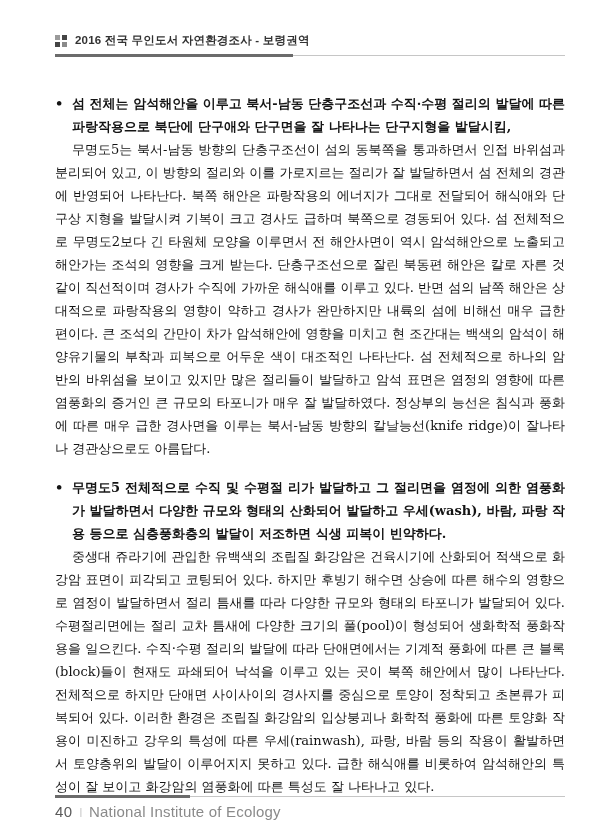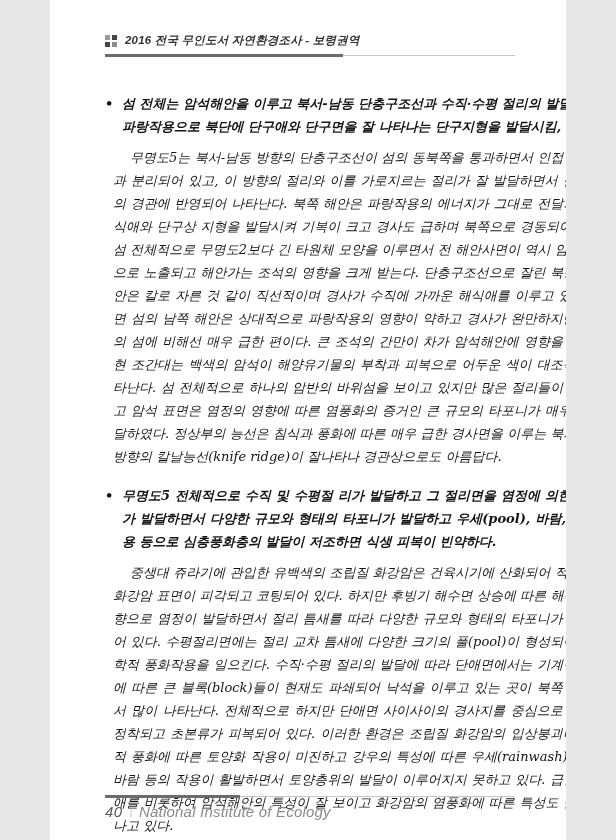--- a/index.html
+++ b/index.html
@@ -1,25 +1,24 @@
 <!DOCTYPE html>
 <html><head>
 <meta charset="utf-8">
 <style>
   html, body { margin: 0; padding: 0; background: #e8e8e8; }
   .page {
     position: relative;
-    width: 516px;
+    width: 616px;
     height: 840px;
     background: #ffffff;
     margin: 0 auto;
     box-sizing: border-box;
     overflow: hidden;
     font-family: "DejaVu Serif", "Liberation Serif", serif;
-    font-style: italic;
   }
   
   .header {
     position: absolute;
     top: 33px;
     left: 55px;
     right: 51px;
   }
   .header-row {
     display: flex;
@@ -58,21 +57,21 @@
     width: 510px;
     font-size: 13px;
     line-height: 23px;
     color: #141414;
     text-align: justify;
     word-break: break-all;
   }
   .bullet-item { display: flex; font-weight: bold; }
   .bullet-marker { width: 17px; flex: none; font-weight: bold; }
   .bullet-body { flex: 1; text-align: justify; }
-  .para { margin: 8px; text-indent: 17px; }
+  .para { margin: 0; text-indent: 17px; }
   .bullet-item.second { margin-top: 16px; }
 
   
   .footer {
     position: absolute;
     left: 55px;
     right: 51px;
     top: 795px;
   }
   .footer-rule { display: flex; align-items: flex-start; }
@@ -114,21 +113,21 @@
 
     <div class="bullet-item">
       <span class="bullet-marker">•</span>
       <span class="bullet-body">섬 전체는 암석해안을 이루고 북서-남동 단층구조선과 수직·수평 절리의 발달에 따른 파랑작용으로 북단에 단구애와 단구면을 잘 나타나는 단구지형을 발달시킴,</span>
     </div>
 
     <p class="para">무명도5는 북서-남동 방향의 단층구조선이 섬의 동북쪽을 통과하면서 인접 바위섬과 분리되어 있고, 이 방향의 절리와 이를 가로지르는 절리가 잘 발달하면서 섬 전체의 경관에 반영되어 나타난다. 북쪽 해안은 파랑작용의 에너지가 그대로 전달되어 해식애와 단구상 지형을 발달시켜 기복이 크고 경사도 급하며 북쪽으로 경동되어 있다. 섬 전체적으로 무명도2보다 긴 타원체 모양을 이루면서 전 해안사면이 역시 암석해안으로 노출되고 해안가는 조석의 영향을 크게 받는다. 단층구조선으로 잘린 북동편 해안은 칼로 자른 것 같이 직선적이며 경사가 수직에 가까운 해식애를 이루고 있다. 반면 섬의 남쪽 해안은 상대적으로 파랑작용의 영향이 약하고 경사가 완만하지만 내륙의 섬에 비해선 매우 급한 편이다. 큰 조석의 간만이 차가 암석해안에 영향을 미치고 현 조간대는 백색의 암석이 해양유기물의 부착과 피복으로 어두운 색이 대조적인 나타난다. 섬 전체적으로 하나의 암반의 바위섬을 보이고 있지만 많은 절리들이 발달하고 암석 표면은 염정의 영향에 따른 염풍화의 증거인 큰 규모의 타포니가 매우 잘 발달하였다. 정상부의 능선은 침식과 풍화에 따른 매우 급한 경사면을 이루는 북서-남동 방향의 칼날능선(knife ridge)이 잘나타나 경관상으로도 아름답다.</p>
 
     <div class="bullet-item second">
       <span class="bullet-marker">•</span>
-      <span class="bullet-body">무명도5 전체적으로 수직 및 수평절 리가 발달하고 그 절리면을 염정에 의한 염풍화가 발달하면서 다양한 규모와 형태의 타포니가 발달하고 우세(pool), 바람, 파랑 작용 등으로 심층풍화층의 발달이 저조하면 식생 피복이 빈약하다.</span>
+      <span class="bullet-body">무명도5 전체적으로 수직 및 수평절 리가 발달하고 그 절리면을 염정에 의한 염풍화가 발달하면서 다양한 규모와 형태의 산화되어 발달하고 우세(wash), 바람, 파랑 작용 등으로 심층풍화층의 발달이 저조하면 식생 피복이 빈약하다.</span>
     </div>
 
     <p class="para">중생대 쥬라기에 관입한 유백색의 조립질 화강암은 건육시기에 산화되어 적색으로 화강암 표면이 피각되고 코팅되어 있다. 하지만 후빙기 해수면 상승에 따른 해수의 영향으로 염정이 발달하면서 절리 틈새를 따라 다양한 규모와 형태의 타포니가 발달되어 있다. 수평절리면에는 절리 교차 틈새에 다양한 크기의 풀(pool)이 형성되어 생화학적 풍화작용을 일으킨다. 수직·수평 절리의 발달에 따라 단애면에서는 기계적 풍화에 따른 큰 블록(block)들이 현재도 파쇄되어 낙석을 이루고 있는 곳이 북쪽 해안에서 많이 나타난다. 전체적으로 하지만 단애면 사이사이의 경사지를 중심으로 토양이 정착되고 초본류가 피복되어 있다. 이러한 환경은 조립질 화강암의 입상붕괴나 화학적 풍화에 따른 토양화 작용이 미진하고 강우의 특성에 따른 우세(rainwash), 파랑, 바람 등의 작용이 활발하면서 토양층위의 발달이 이루어지지 못하고 있다. 급한 해식애를 비롯하여 암석해안의 특성이 잘 보이고 화강암의 염풍화에 따른 특성도 잘 나타나고 있다.</p>
 
   </div>
 
   <div class="footer">
     <div class="footer-rule">
       <span class="rule-dark"></span>
       <span class="rule-light"></span>

